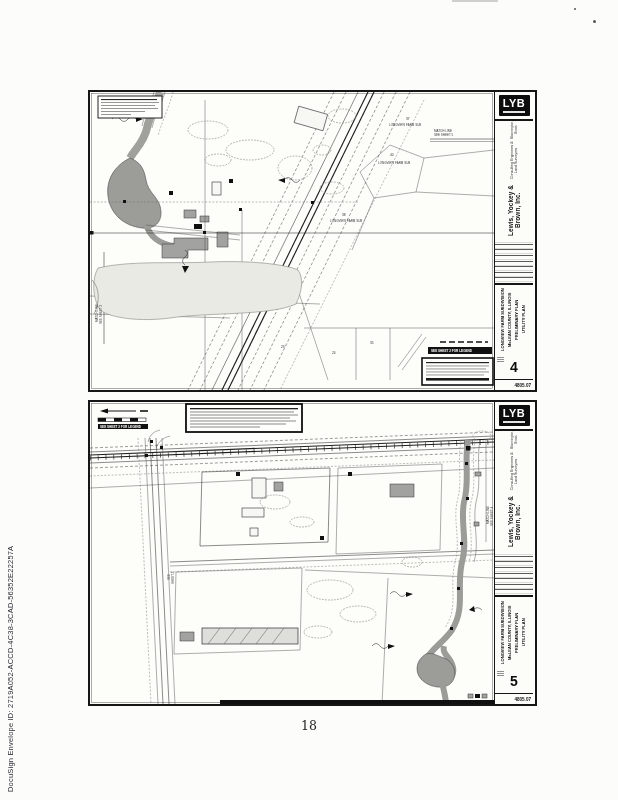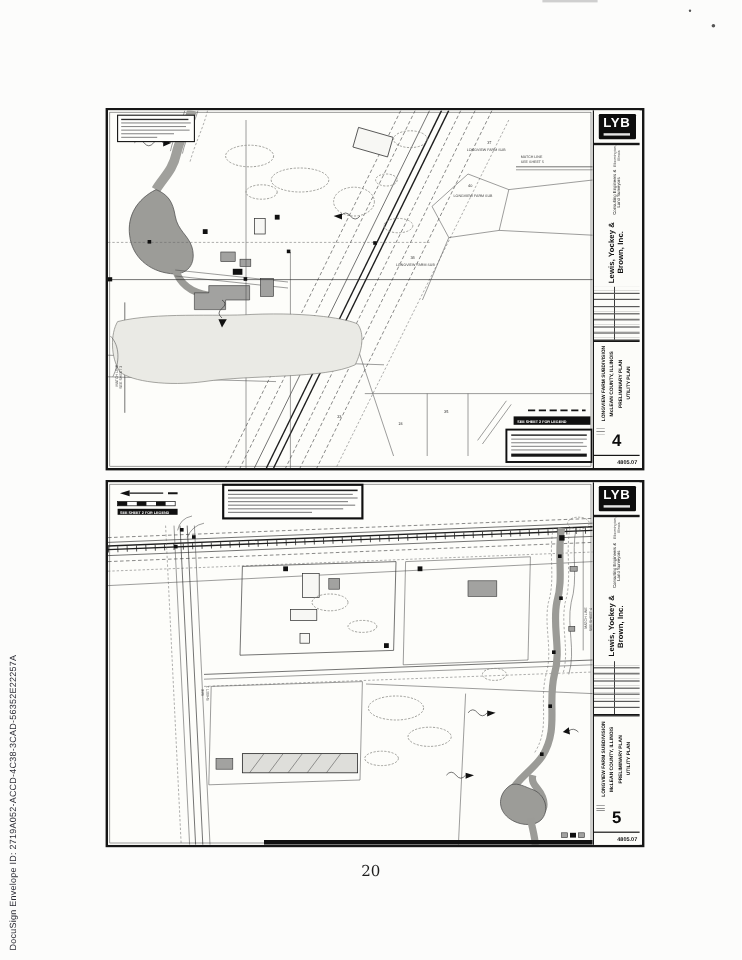--- a/index.html
+++ b/index.html
@@ -423,15 +423,15 @@
           <div class="pline">McLEAN COUNTY, ILLINOIS</div>
           <div class="pline">PRELIMINARY PLAN</div>
           <div class="pline">UTILITY PLAN</div>
         </div>
       </div>
       <div class="tb-sheetno">5</div>
       <div class="tb-job">4805.07</div>
     </div>
   </div>
 
-  <div class="pageno">20</div>
+  <div class="pageno">18</div>
 
 </div>
 
 </body></html>

